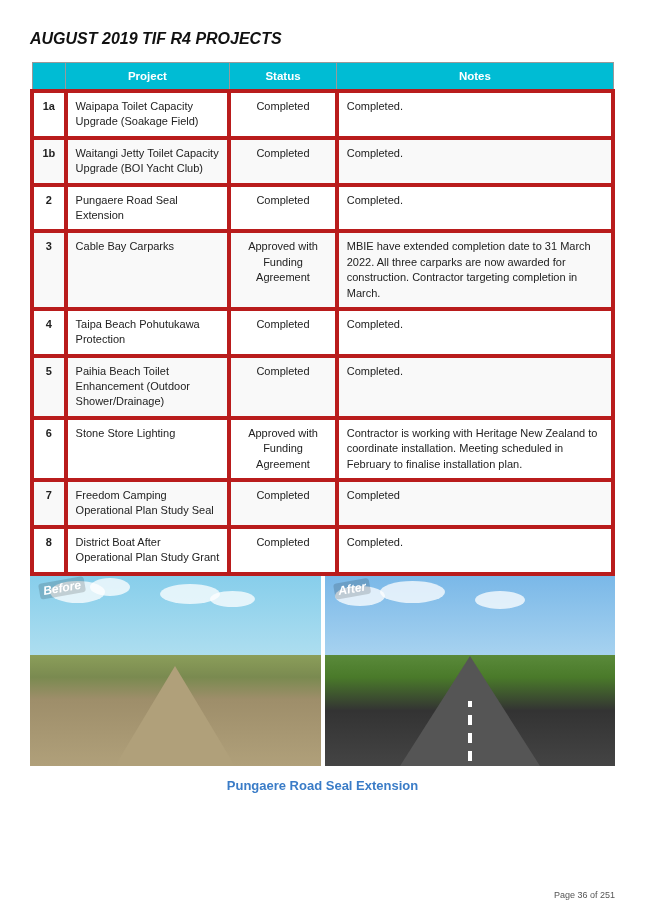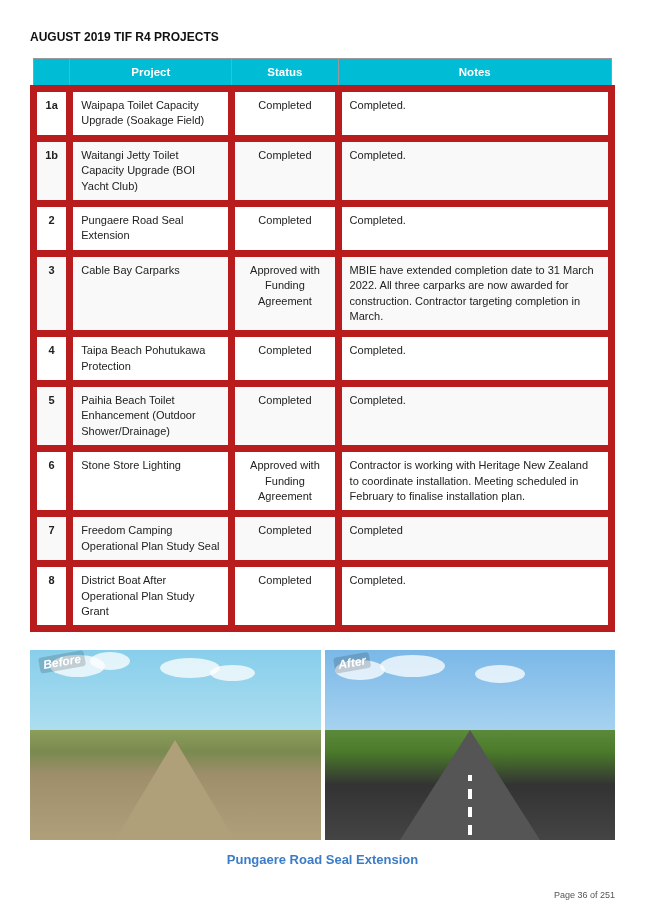--- a/index.html
+++ b/index.html
@@ -6,41 +6,41 @@
     body {
       background: #fff;
       font-family: Arial, sans-serif;
       font-size: 11px;
       color: #222;
       width: 645px;
       min-height: 912px;
       padding: 30px 30px 20px 30px;
     }
     .page-title {
-      font-size: 12px;
+      font-size: 16px;
       font-weight: bold;
       margin-bottom: 14px;
       color: #111;
+      font-style: italic;
     }
     table {
       width: 100%;
       border-collapse: collapse;
-      margin-bottom: 18px;
     }
     thead tr th {
       background: #00bcd4;
       color: #fff;
       font-weight: bold;
       padding: 7px 8px;
       text-align: center;
       font-size: 11.5px;
       border: 1px solid #999;
     }
     tbody tr td {
-      border: 7px solid #b91c1c;
+      border: 4px solid #b91c1c;
       padding: 6px 8px;
       vertical-align: top;
       font-size: 11px;
       line-height: 1.4;
     }
     tbody tr:nth-child(even) td {
       background: #f9f9f9;
     }
     .col-num { width: 26px; text-align: center; font-weight: bold; }
     .col-project { width: 160px; }

